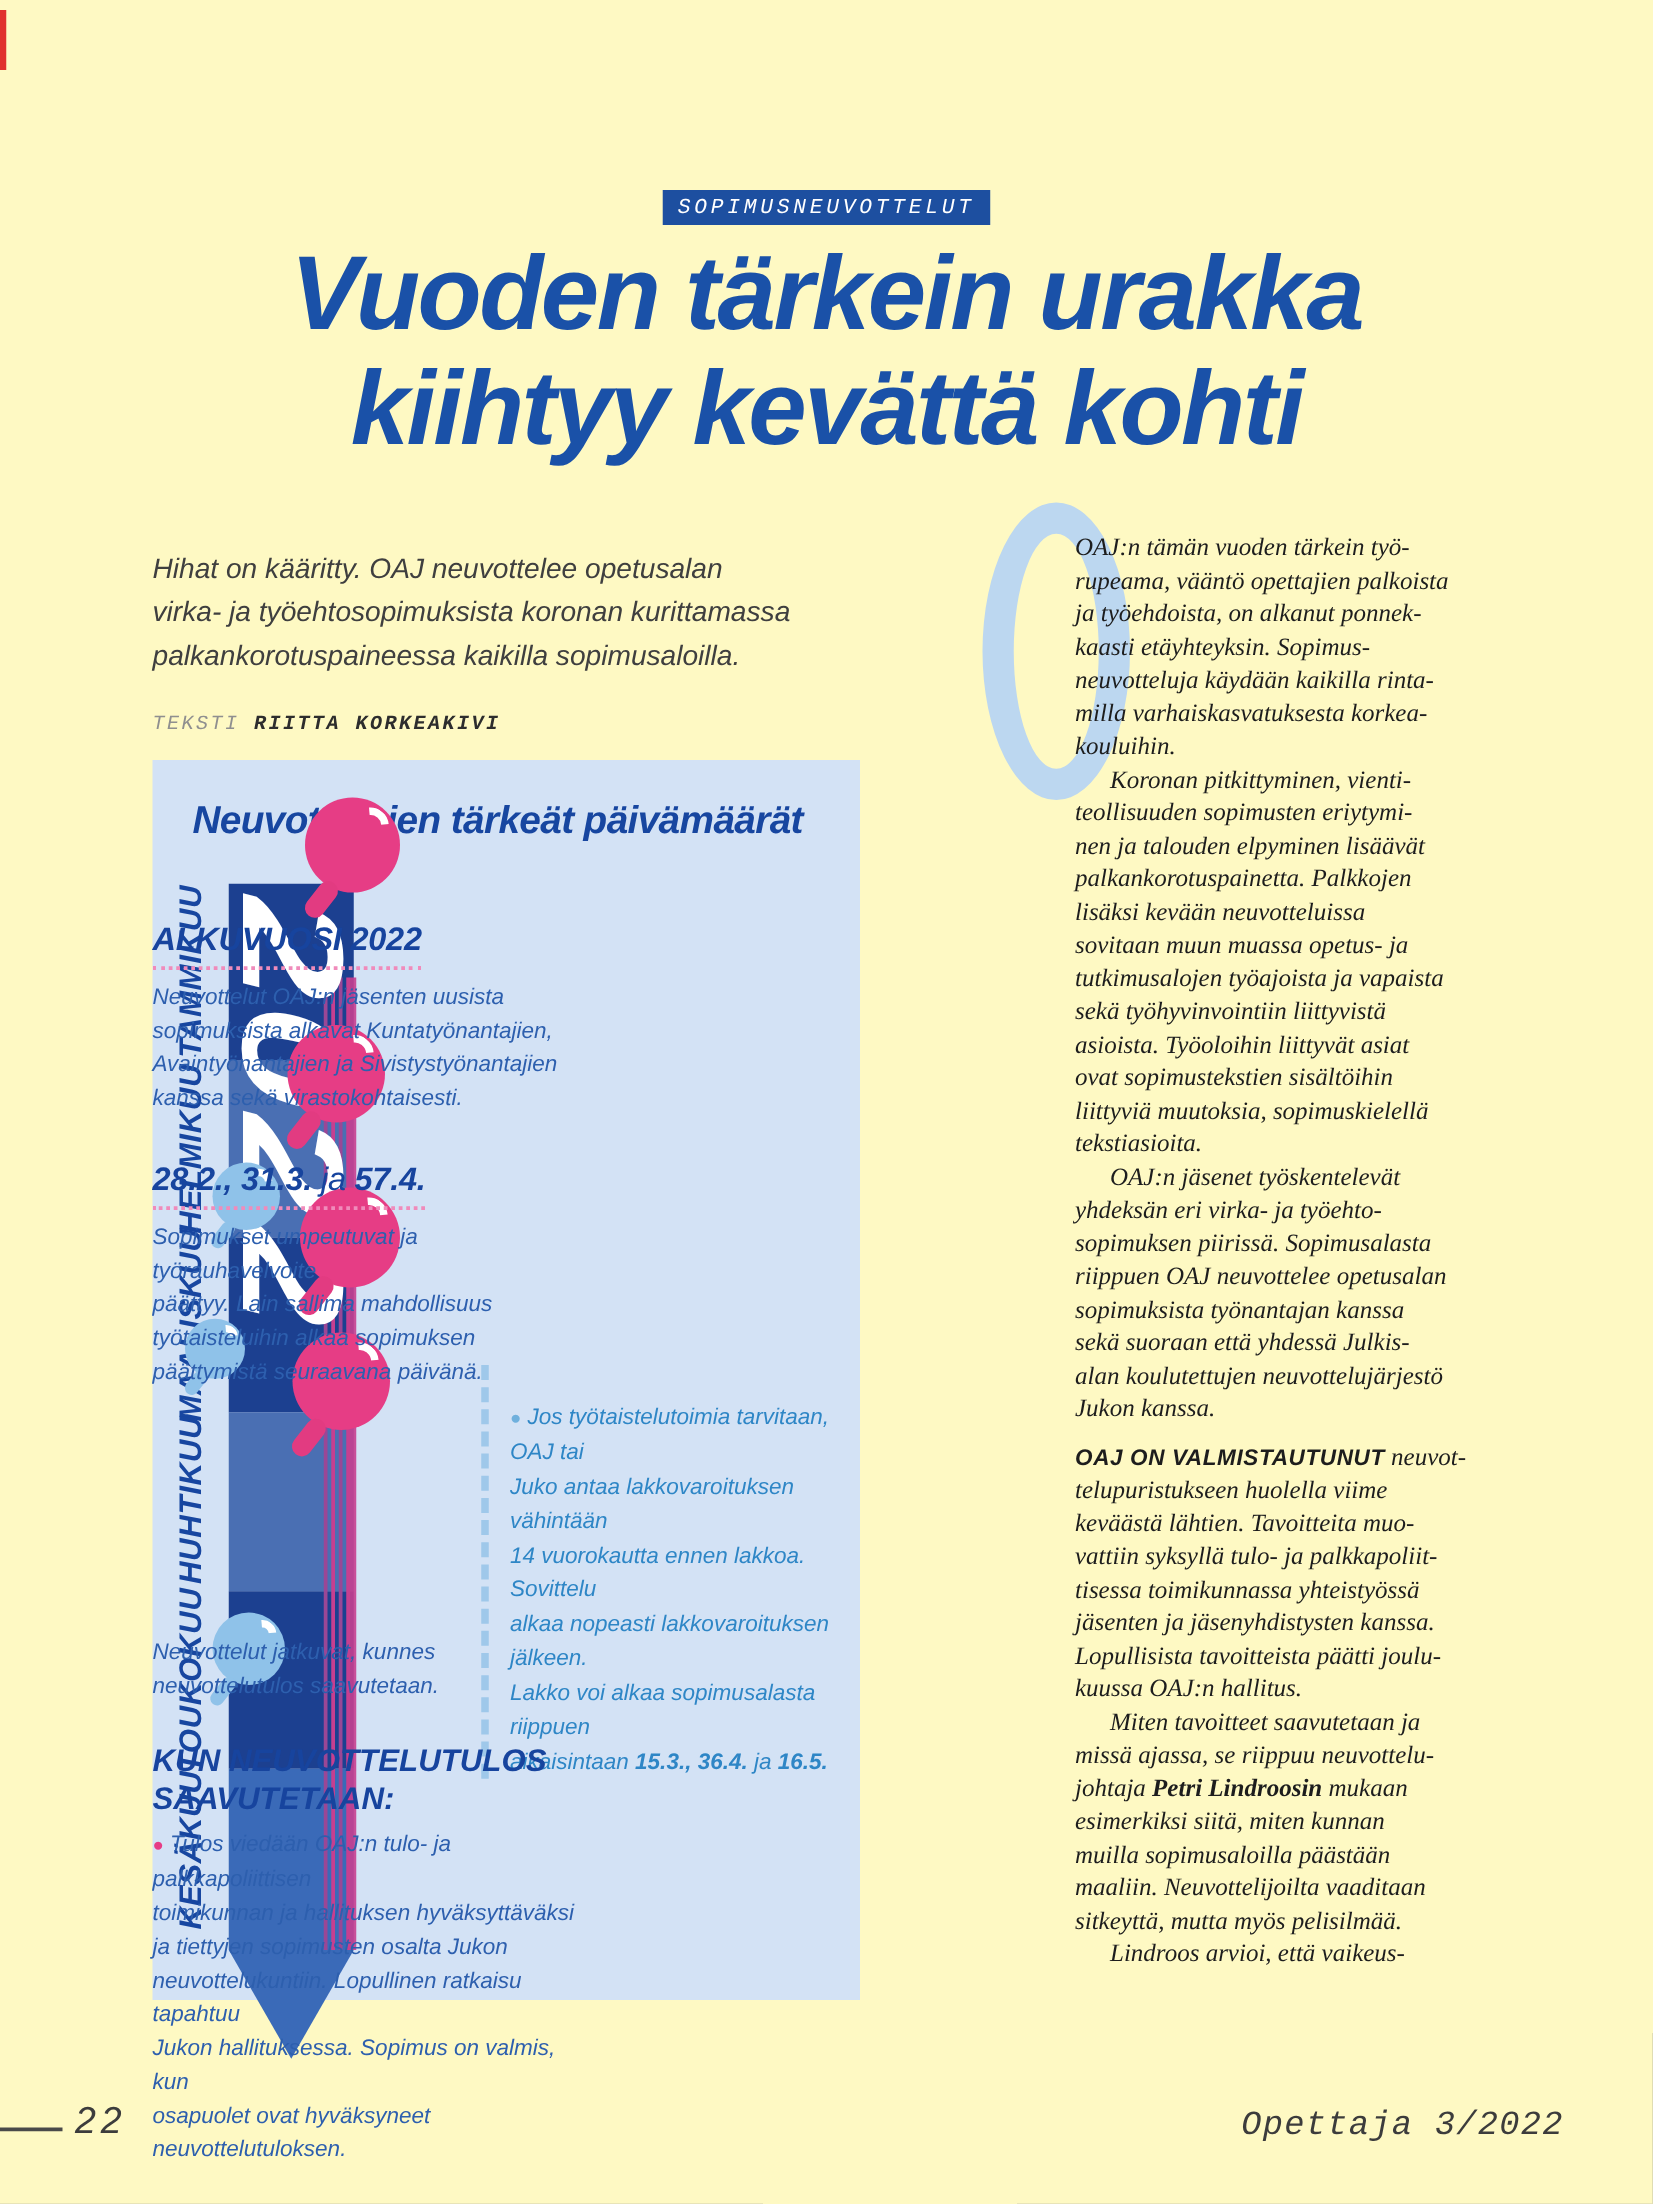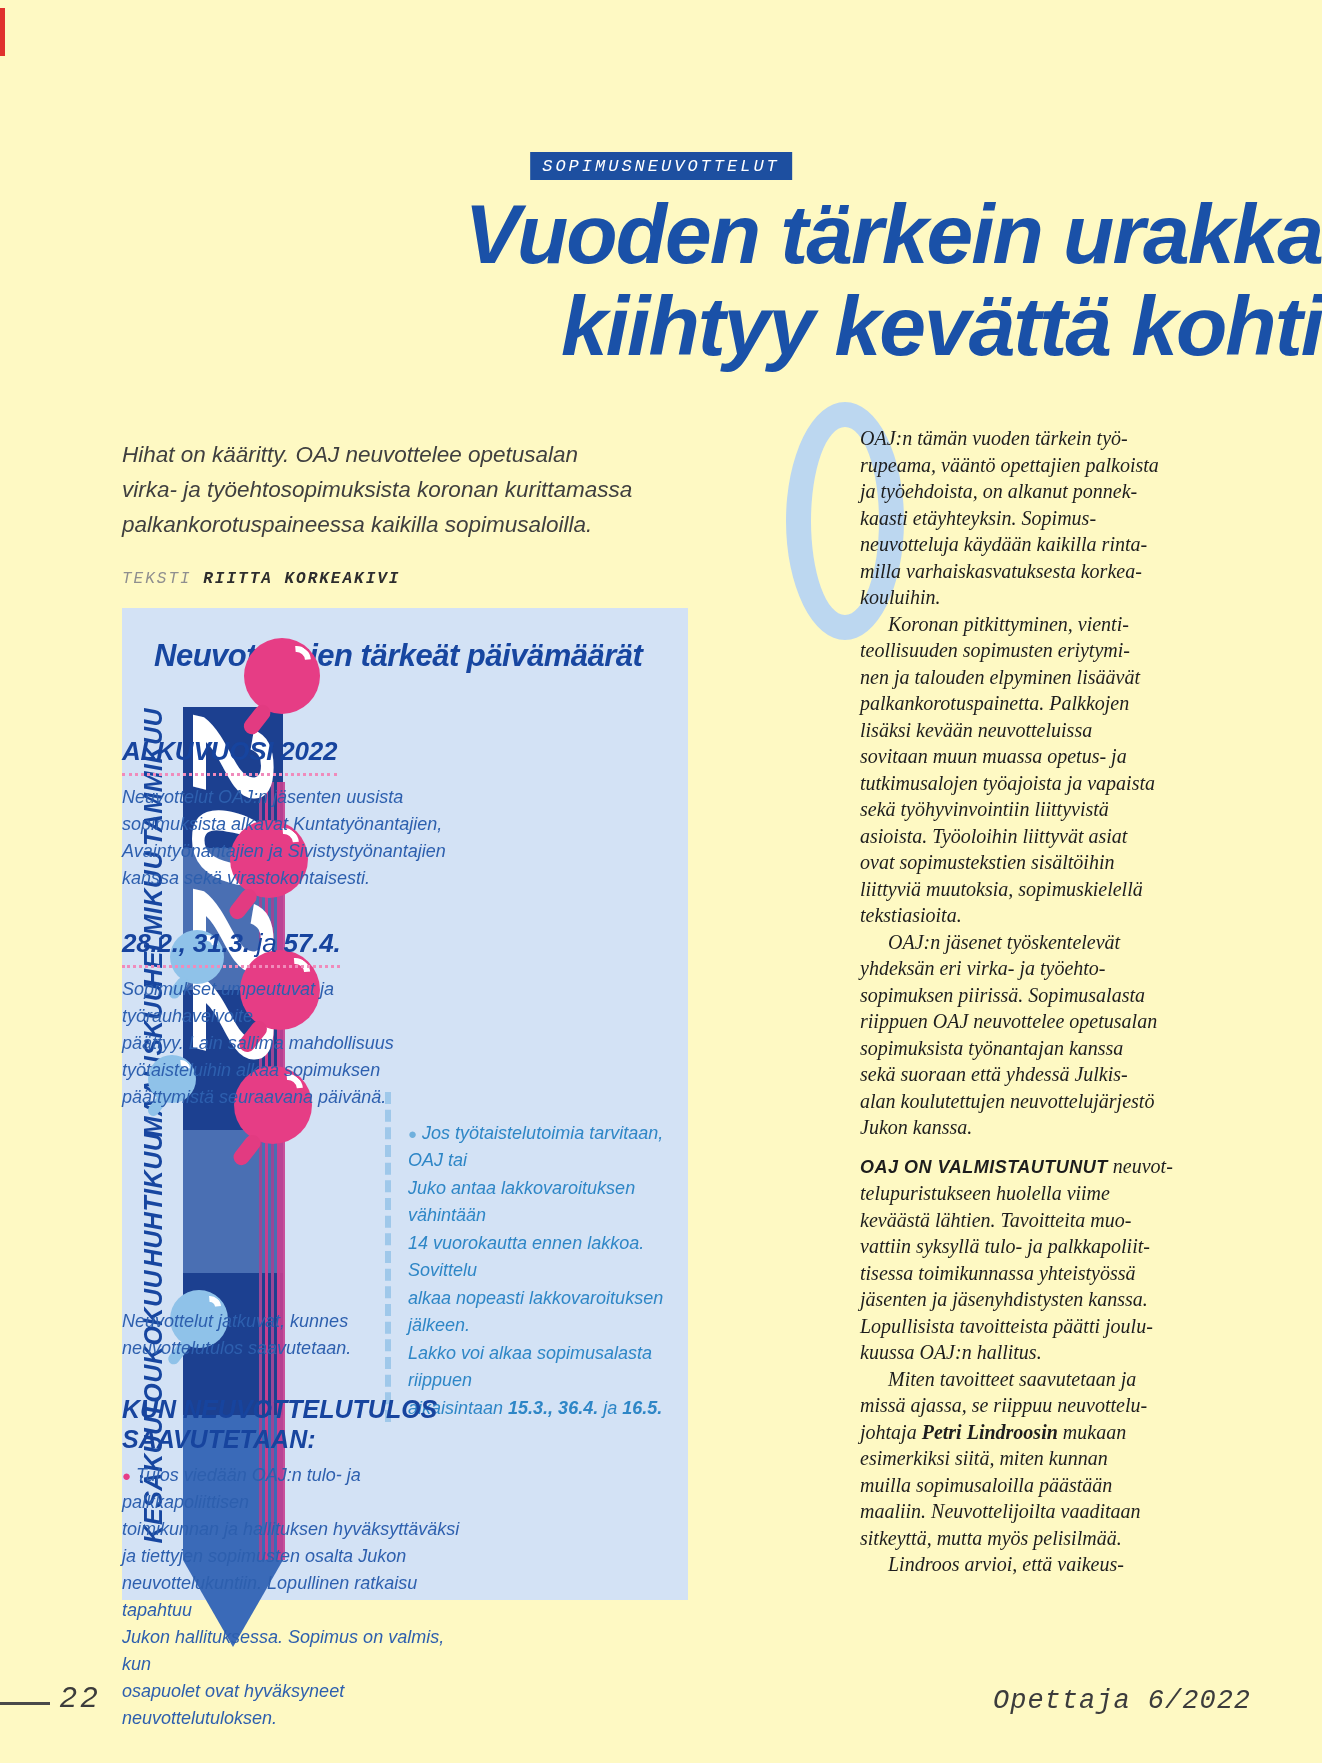--- a/index.html
+++ b/index.html
@@ -6,21 +6,21 @@
   body { background:#888; }
   .page { position:relative; width:1322px; height:1763px; background:#fef9c3;
           font-family:"Liberation Sans", sans-serif; overflow:hidden; margin:0 auto;font-style:italic; }
 
   .red-tick { position:absolute; left:0; top:8px; width:5px; height:48px; background:#e0312d; }
 
   .tag { position:absolute; top:152px; left:50%; transform:translateX(-50%);
          background:#1d4fa0; color:#fff; font-family:"Liberation Mono", monospace;
          font-size:17px; letter-spacing:3px; padding:5px 12px 4px; white-space:nowrap; }
 
-  .headline { position:absolute; top:188px; left:0; width:100%; text-align:right;
+  .headline { position:absolute; top:188px; left:0; width:100%; text-align:center;
               color:#1a51a8; font-weight:800; font-size:84px; line-height:1.1;
               letter-spacing:-2px; white-space:pre-line; }
 
   .lead { position:absolute; left:122px; top:437px; width:650px; color:#3f3f3f;
           font-size:22.5px; line-height:35px; font-weight:300; white-space:pre-line; }
 
   .byline { position:absolute; left:122px; top:570px; font-family:"Liberation Mono", monospace;
             font-size:16px; letter-spacing:2px; }
   .byline .pre { color:#8f8f8f; }
   .byline .author { color:#2d2d2d; font-weight:700; }
@@ -261,15 +261,15 @@
 johtaja </span><b>Petri Lindroosin</b><span> mukaan
 esimerkiksi siitä, miten kunnan
 muilla sopimusaloilla päästään
 maaliin. Neuvottelijoilta vaaditaan
 sitkeyttä, mutta myös pelisilmää.</span></p>
     <p class="ind">Lindroos arvioi, että vaikeus-</p>
   </div>
 
   <div class="footer-rule"></div>
   <div class="page-number">22</div>
-  <div class="magazine-issue">Opettaja 6/2022</div>
+  <div class="magazine-issue">Opettaja 3/2022</div>
 
 </div>
 
 </body></html>

